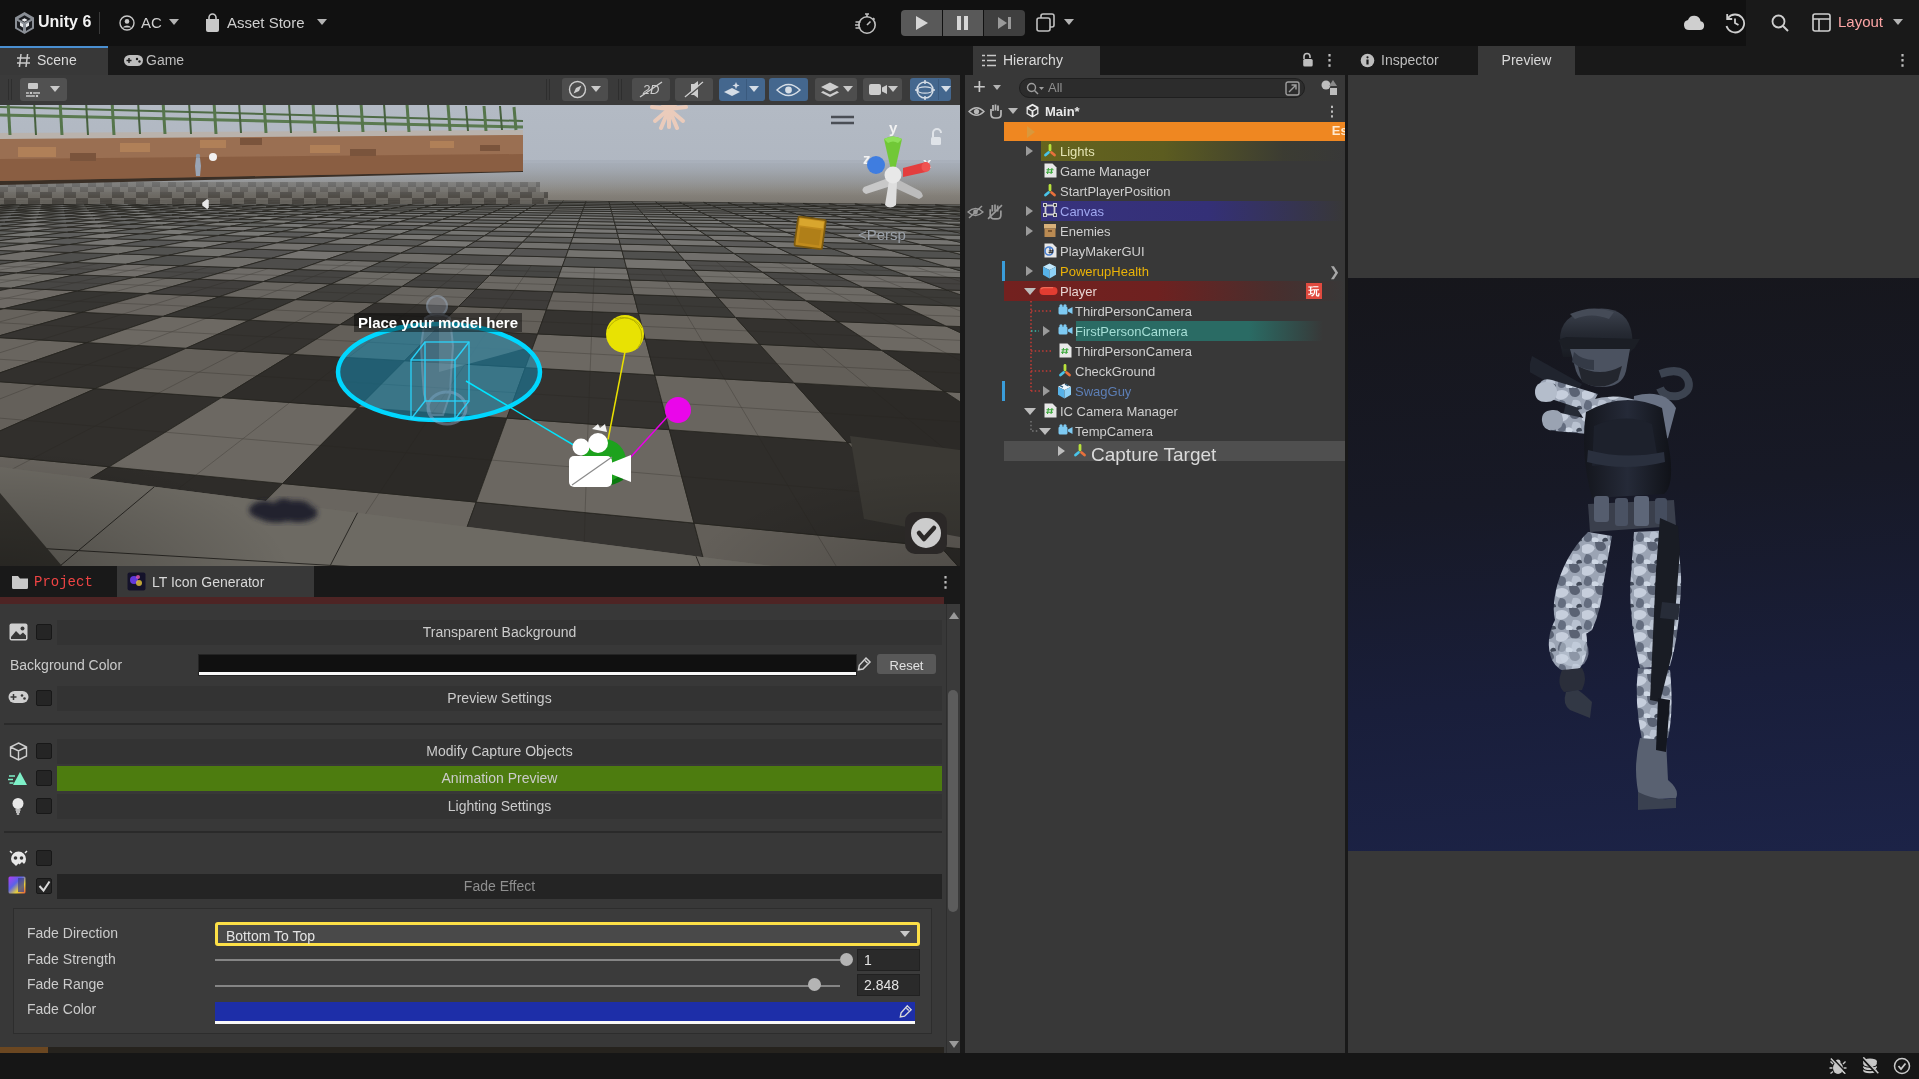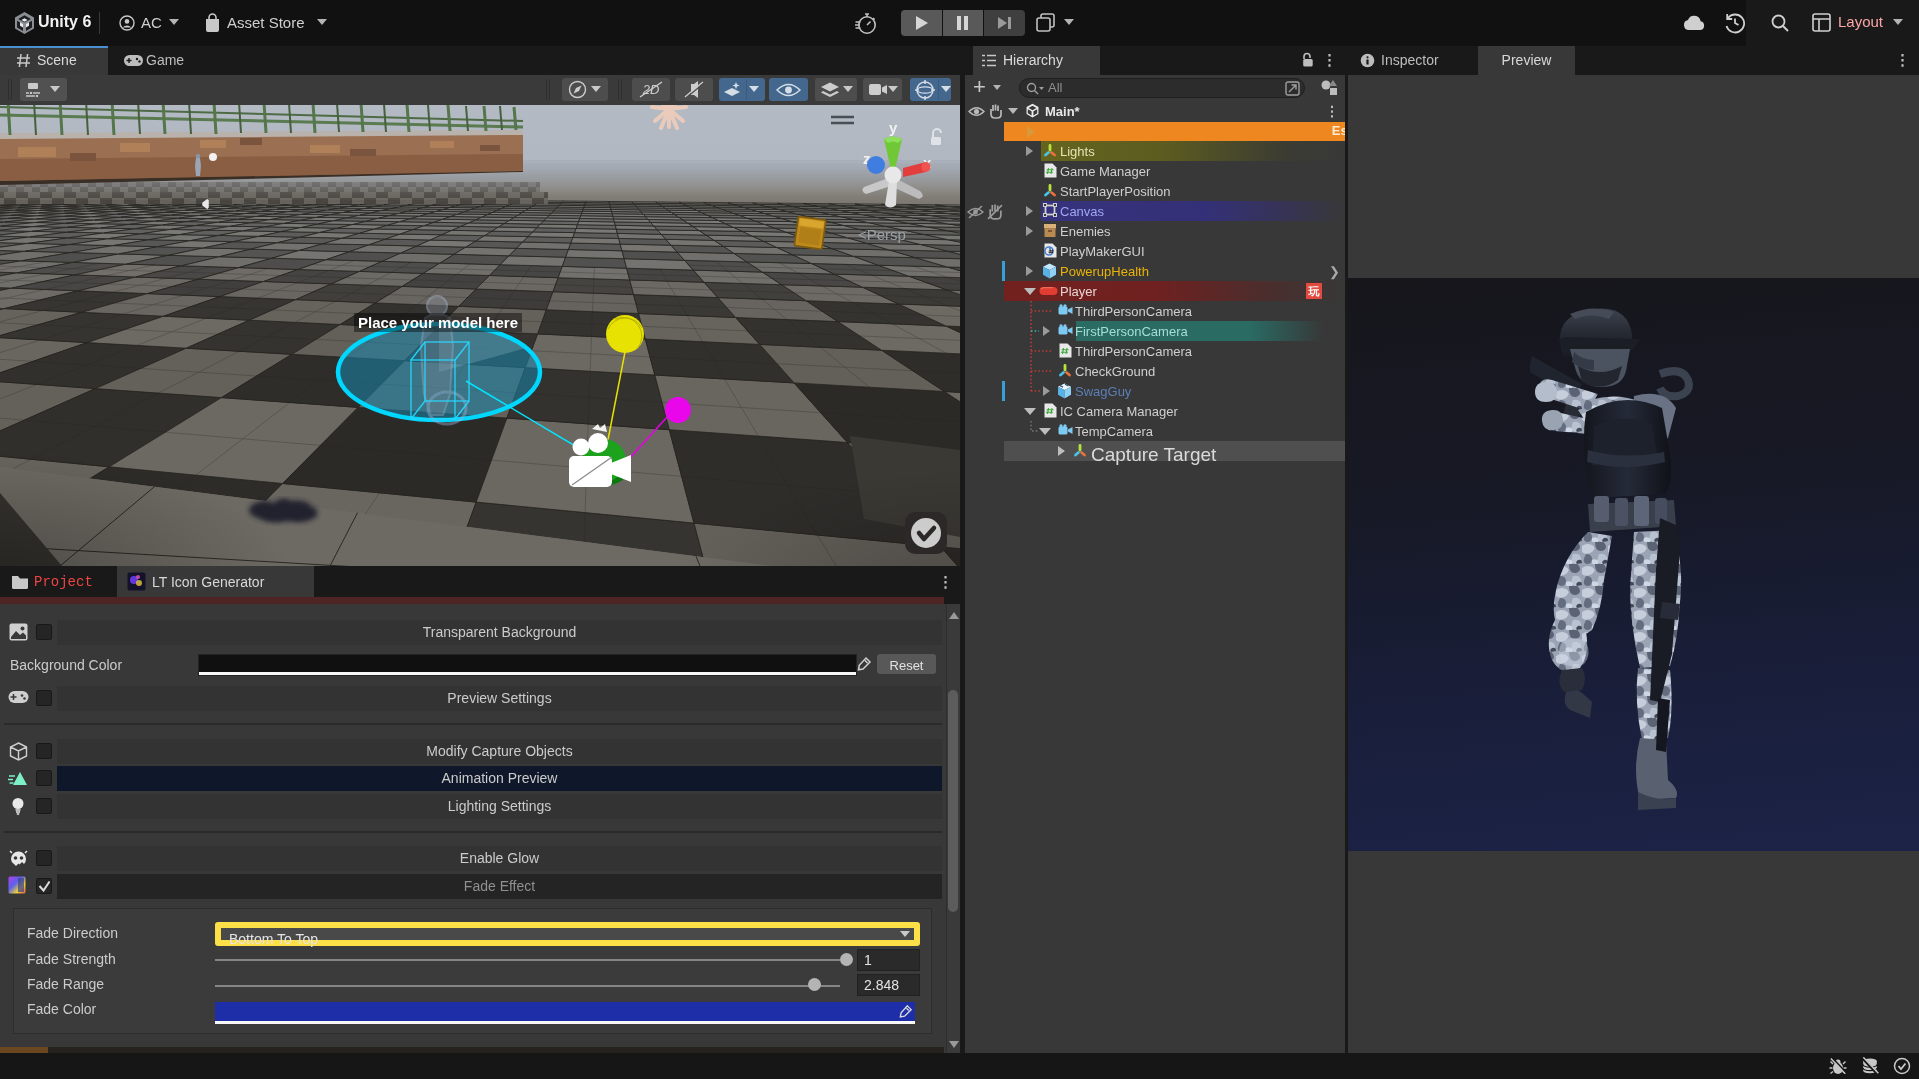--- a/index.html
+++ b/index.html
@@ -1206,29 +1206,28 @@
     <div class="abs" style="left:10px;top:53px;color:#cbcbcb;font-size:14px;">Background Color</div>
     <div class="abs" style="left:198px;top:50px;width:659px;height:22px;background:#101010;border:1px solid #242424;"></div>
     <div class="abs" style="left:199px;top:68px;width:657px;height:3px;background:#f8f8f8;"></div>
     <svg class="abs" style="left:856px;top:52px" width="16" height="16" viewBox="0 0 16 16">
       <path d="M10 2 l4 4 -7 7 -4.5 0.8 0.8 -4.5 z M9 4.5 l2.5 2.5" stroke="#cfcfcf" stroke-width="1.5" fill="none"></path>
     </svg>
     <div class="abs" style="left:877px;top:50px;width:59px;height:20px;background:#585858;border-radius:3px;color:#e2e2e2;font-size:13px;text-align:center;line-height:24px;">Reset</div>
     <div class="abs" style="left:57px;top:82px;width:885px;height:25px;background:#333333;color:#cbcbcb;font-size:14px;text-align:center;line-height:25px;">Preview Settings</div>
     <div class="abs" style="left:4px;top:119px;width:938px;height:2px;background:#2a2a2a;"></div>
     <div class="abs" style="left:57px;top:135px;width:885px;height:25px;background:#333333;color:#cbcbcb;font-size:14px;text-align:center;line-height:25px;">Modify Capture Objects</div>
-    <div class="abs" style="left:57px;top:162px;width:885px;height:25px;background:#0f172a;color:#cbcbcb;font-size:14px;text-align:center;line-height:25px;">Animation Preview</div>
+    <div class="abs" style="left:57px;top:162px;width:885px;height:25px;background:#4d7c0f;color:#cbcbcb;font-size:14px;text-align:center;line-height:25px;">Animation Preview</div>
     <div class="abs" style="left:57px;top:190px;width:885px;height:25px;background:#333333;color:#cbcbcb;font-size:14px;text-align:center;line-height:25px;">Lighting Settings</div>
     <div class="abs" style="left:4px;top:227px;width:938px;height:2px;background:#2a2a2a;"></div>
-    <div class="abs" style="left:57px;top:242px;width:885px;height:25px;background:#333333;color:#cbcbcb;font-size:14px;text-align:center;line-height:25px;">Enable Glow</div>
     <div class="abs" style="left:57px;top:270px;width:885px;height:25px;background:#242424;color:#8f8f8f;font-size:14px;text-align:center;line-height:25px;">Fade Effect</div>
 
     <div class="abs" style="left:13px;top:304px;width:919px;height:126px;border:1px solid #2d2d2d;background:#3b3b3b;"></div>
     <div class="abs" style="left:27px;top:321px;color:#cbcbcb;font-size:14px;">Fade Direction</div>
-    <div class="abs" style="left:215px;top:318px;width:705px;height:24px;background:#494949;border:6px solid #fde047;border-radius:3px;color:#e4e4e4;font-size:14px;line-height:22px;"><span style="margin-left:8px;">Bottom To Top</span></div>
+    <div class="abs" style="left:215px;top:318px;width:705px;height:24px;background:#494949;border:3px solid #fde047;border-radius:3px;color:#e4e4e4;font-size:14px;line-height:22px;"><span style="margin-left:8px;">Bottom To Top</span></div>
     <div class="abs" style="left:900px;top:327px;width:0;height:0;border:5px solid transparent;border-top:6px solid #c9c9c9;"></div>
     <div class="abs" style="left:27px;top:347px;color:#cbcbcb;font-size:14px;">Fade Strength</div>
     <div class="abs" style="left:215px;top:355px;width:625px;height:2px;background:#858585;"></div>
     <div class="abs" style="left:840px;top:349px;width:13px;height:13px;background:#b4b4b4;border-radius:50%;"></div>
     <div class="abs" style="left:857px;top:345px;width:63px;height:22px;background:#2a2a2a;border:1px solid #212121;color:#e4e4e4;font-size:14px;line-height:20px;"><span style="margin-left:6px;">1</span></div>
     <div class="abs" style="left:27px;top:372px;color:#cbcbcb;font-size:14px;">Fade Range</div>
     <div class="abs" style="left:215px;top:381px;width:625px;height:2px;background:#858585;"></div>
     <div class="abs" style="left:808px;top:374px;width:13px;height:13px;background:#b4b4b4;border-radius:50%;"></div>
     <div class="abs" style="left:857px;top:370px;width:63px;height:22px;background:#2a2a2a;border:1px solid #212121;color:#e4e4e4;font-size:14px;line-height:20px;"><span style="margin-left:6px;">2.848</span></div>
     <div class="abs" style="left:27px;top:397px;color:#cbcbcb;font-size:14px;">Fade Color</div>

